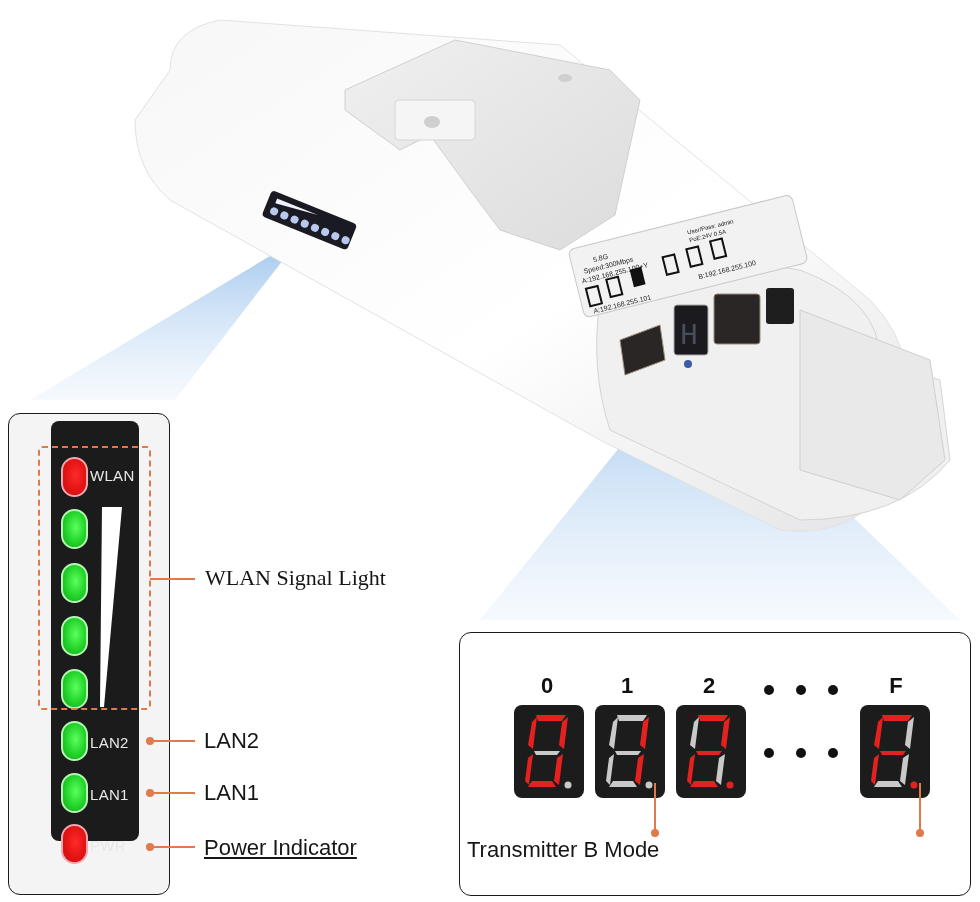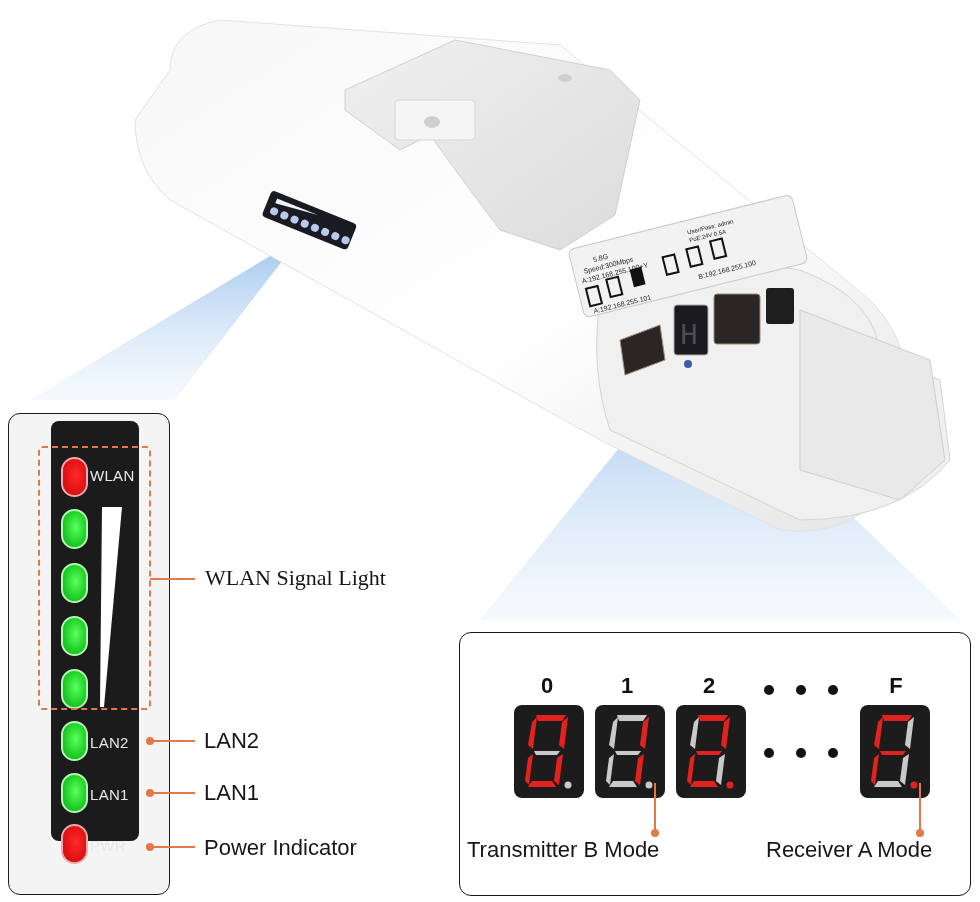--- a/index.html
+++ b/index.html
@@ -129,21 +129,21 @@
 <div class="callout-dot" style="left:146px;top:737px;"></div>
 <div class="callout-line" style="left:150px;top:740px;width:45px;"></div>
 <span class="callout-text" style="left:204px;top:728px;">LAN2</span>
 
 <div class="callout-dot" style="left:146px;top:789px;"></div>
 <div class="callout-line" style="left:150px;top:792px;width:45px;"></div>
 <span class="callout-text" style="left:204px;top:780px;">LAN1</span>
 
 <div class="callout-dot" style="left:146px;top:843px;"></div>
 <div class="callout-line" style="left:150px;top:846px;width:45px;"></div>
-<span class="callout-text" style="left:204px;top:835px;">Power Indicator</span>
+<span class="callout-text" style="left:204px;top:835px;text-decoration:underline;">Power Indicator</span>
 
 <div id="right-panel" class="abs">
   <span class="digit-label" style="left:57px;">0</span>
   <span class="digit-label" style="left:137px;">1</span>
   <span class="digit-label" style="left:219px;">2</span>
   <span class="digit-label" style="left:406px;">F</span>
 
   <div class="dots" style="left:304px;top:52px;">
       <span></span>
       <span></span>
@@ -195,14 +195,13 @@
         <path d="M20,46 L46,46 L43,50 L22,50 Z" fill="#e3221f"></path>
         <circle cx="54" cy="80" r="3.5" fill="#e3221f"></circle>
       </svg></div>
 
   <div class="v-line" style="left:194px;top:150px;height:48px;"></div>
   <div class="v-dot" style="left:191px;top:196px;"></div>
   <div class="v-line" style="left:459px;top:150px;height:48px;"></div>
   <div class="v-dot" style="left:456px;top:196px;"></div>
 
   <span class="mode-text" style="left:7px;top:204px;">Transmitter B Mode</span>
-  <span class="mode-text" style="left:306px;top:204px;">Receiver A Mode</span>
 </div>
 
 </body></html>

